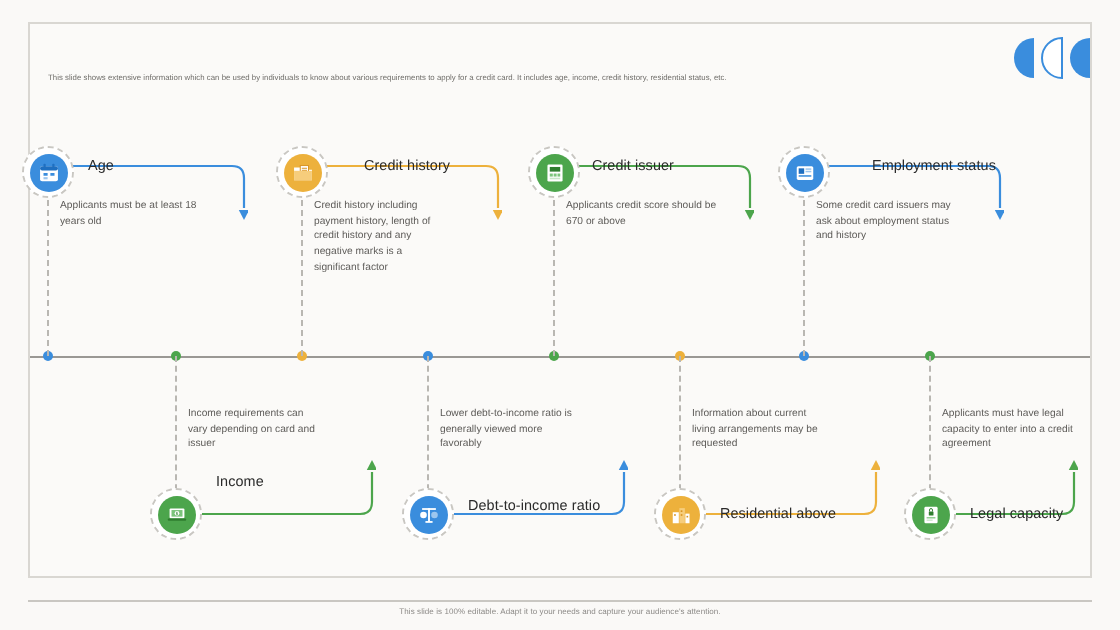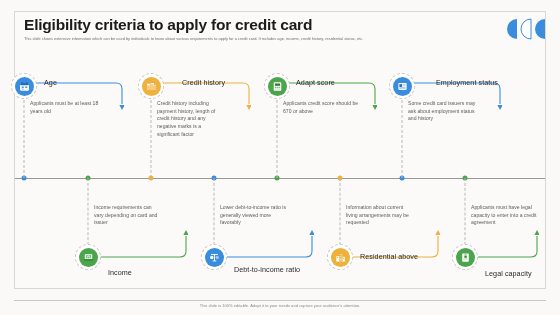--- a/index.html
+++ b/index.html
@@ -83,21 +83,20 @@
     font-size:4px;color:#8b8986;letter-spacing:0.04px;
   }
 </style>
 </head>
 <body>
 
 <div class="slide">
 
   <div class="frame"></div>
 
-  <div class="title">Eligibility criteria to apply for credit card</div>
   <div class="subtitle">This slide shows extensive information which can be used by individuals to know about various requirements to apply for a credit card. It includes age, income, credit history, residential status, etc.</div>
 
   <div class="logo">
     <svg width="44" height="22" viewBox="0 0 44 22">
       <path d="M11,1 A10,10 0 0 0 11,21 Z" fill="#3a8ddd"></path>
       <path d="M25,1 A10,10 0 0 0 25,21 Z" fill="#ffffff" stroke="#3a8ddd" stroke-width="1"></path>
       <path d="M39,1 A10,10 0 0 0 39,21 Z" fill="#3a8ddd"></path>
     </svg>
   </div>
 
@@ -175,21 +174,21 @@
       <svg class="ico" width="11" height="11" viewBox="0 0 16 16">
         <rect x="2.5" y="1.8" width="11" height="12.4" rx="1" fill="#ffffff"></rect>
         <rect x="4.2" y="3.6" width="7.6" height="3.4" fill="#2f7d2f"></rect>
         <rect x="4.2" y="8.4" width="2.2" height="2.2" fill="#7bc47b"></rect>
         <rect x="7" y="8.4" width="2.2" height="2.2" fill="#7bc47b"></rect>
         <rect x="9.8" y="8.4" width="2" height="2.2" fill="#7bc47b"></rect>
         <rect x="4.2" y="11.4" width="7.6" height="1.2" fill="#c7e6c7"></rect>
       </svg>
     </div>
   </div>
-  <div class="label" style="left:296px;top:78px;">Adapt score</div>
+  <div class="label" style="left:296px;top:78px;">Credit issuer</div>
   <div class="body" style="left:283px;top:100px;width:78px;">Applicants credit score should be 670 or above</div>
 
   <div class="elbow" style="left:412px;top:76px;">
     <svg width="90" height="36" viewBox="0 0 90 36">
       <path d="M2,7 H82 Q88,7 88,13 V28" fill="none" stroke="#3a8ddd" stroke-width="1.1"></path>
       <path d="M88,34 l-2.6,-5 h5.2 Z" fill="#3a8ddd"></path>
     </svg>
   </div>
   <div class="circle" style="left:389px;top:73px;">
     <div class="inner" style="background:#3a8ddd;">
@@ -215,41 +214,41 @@
     <div class="inner" style="background:#4ca54c;">
       <svg class="ico" width="11" height="11" viewBox="0 0 16 16">
         <rect x="2.6" y="3.2" width="10.8" height="7.2" rx="0.8" fill="#ffffff"></rect>
         <rect x="4" y="4.4" width="8" height="4.8" fill="#7bc47b"></rect>
         <circle cx="8" cy="6.8" r="1.7" fill="#ffffff"></circle>
         <text x="8" y="8" font-size="3.4" text-anchor="middle" fill="#2f7d2f" font-family="DejaVu Sans, sans-serif">$</text>
         <rect x="1.3" y="10.6" width="13.4" height="1.6" rx="0.7" fill="#2f7d2f"></rect>
       </svg>
     </div>
   </div>
-  <div class="label" style="left:108px;top:268px;">Income</div>
+  <div class="label" style="left:108px;top:236px;">Income</div>
   <div class="body" style="left:94px;top:204px;width:66px;">Income requirements can vary depending on card and issuer</div>
 
   <div class="elbow" style="left:224px;top:228px;">
     <svg width="90" height="36" viewBox="0 0 90 36">
       <path d="M2,29 H82 Q88,29 88,23 V8" fill="none" stroke="#3a8ddd" stroke-width="1.1"></path>
       <path d="M88,2 l-2.6,5 h5.2 Z" fill="#3a8ddd"></path>
     </svg>
   </div>
   <div class="circle" style="left:201px;top:244px;">
     <div class="inner" style="background:#3a8ddd;">
       <svg class="ico" width="11" height="11" viewBox="0 0 16 16">
         <rect x="7.3" y="3" width="1.4" height="10" fill="#ffffff"></rect>
         <rect x="3" y="3" width="10" height="1.3" fill="#ffffff"></rect>
         <circle cx="4" cy="8" r="2.4" fill="#ffffff"></circle>
         <circle cx="12" cy="8" r="2.4" fill="#9cc6ee"></circle>
         <rect x="5.4" y="12.4" width="5.2" height="1.3" fill="#ffffff"></rect>
       </svg>
     </div>
   </div>
-  <div class="label" style="left:234px;top:265px;">Debt-to-income ratio</div>
+  <div class="label" style="left:234px;top:248px;">Debt-to-income ratio</div>
   <div class="body" style="left:220px;top:204px;width:70px;">Lower debt-to-income ratio is generally viewed more favorably</div>
 
   <div class="elbow" style="left:350px;top:228px;">
     <svg width="90" height="36" viewBox="0 0 90 36">
       <path d="M2,29 H82 Q88,29 88,23 V8" fill="none" stroke="#edb13c" stroke-width="1.1"></path>
       <path d="M88,2 l-2.6,5 h5.2 Z" fill="#edb13c"></path>
     </svg>
   </div>
   <div class="circle" style="left:327px;top:244px;">
     <div class="inner" style="background:#edb13c;">
@@ -277,19 +276,19 @@
     <div class="inner" style="background:#4ca54c;">
       <svg class="ico" width="11" height="11" viewBox="0 0 16 16">
         <rect x="3.2" y="2" width="9.6" height="12" rx="1" fill="#ffffff"></rect>
         <rect x="6.4" y="5.4" width="3.4" height="3" rx="0.4" fill="#2f7d2f"></rect>
         <path d="M6.9,5.4 v-1 a1.1,1.1 0 0 1 2.2,0 v1" fill="none" stroke="#2f7d2f" stroke-width="0.7"></path>
         <rect x="4.8" y="9.6" width="6.4" height="0.9" fill="#7bc47b"></rect>
         <rect x="4.8" y="11.3" width="4.4" height="0.9" fill="#c7e6c7"></rect>
       </svg>
     </div>
   </div>
-  <div class="label" style="left:485px;top:269px;text-align:center;">Legal capacity</div>
+  <div class="label" style="left:485px;top:252px;text-align:center;">Legal capacity</div>
   <div class="body" style="left:471px;top:204px;width:66px;">Applicants must have legal capacity to enter into a credit agreement</div>
 
   <div class="foot-rule"></div>
   <div class="footer">This slide is 100% editable. Adapt it to your needs and capture your audience's attention.</div>
 
 </div>
 
 </body></html>

